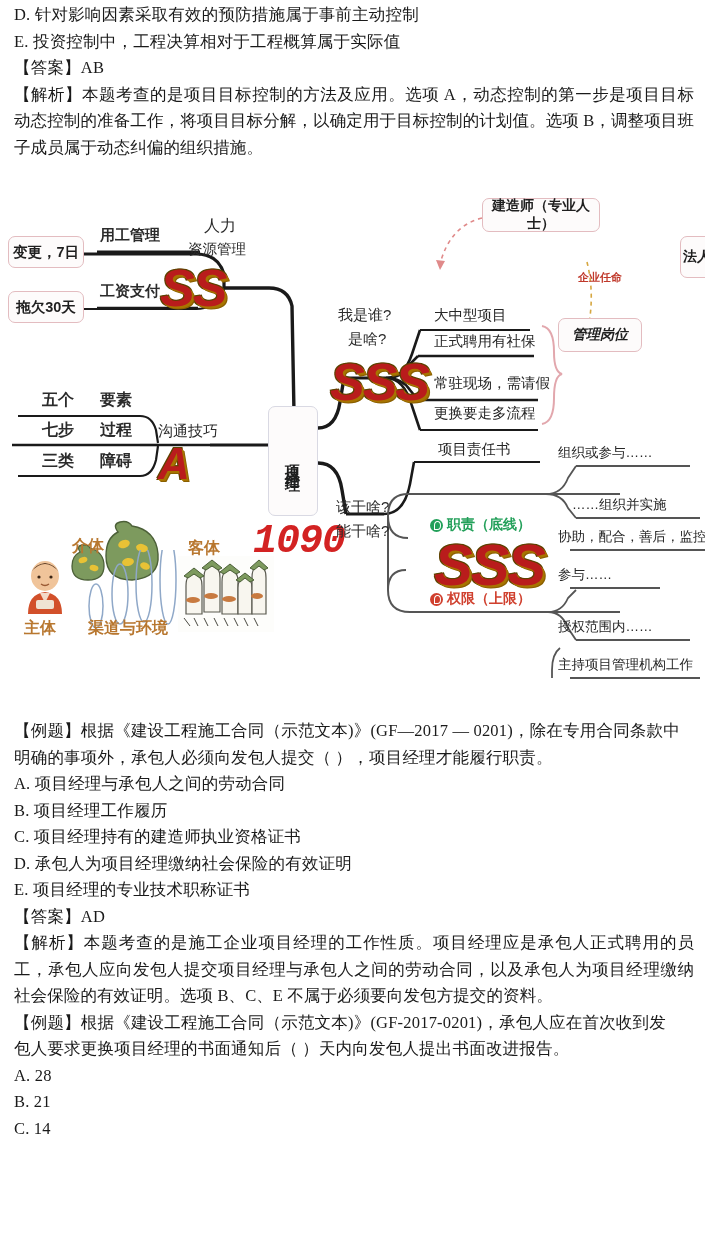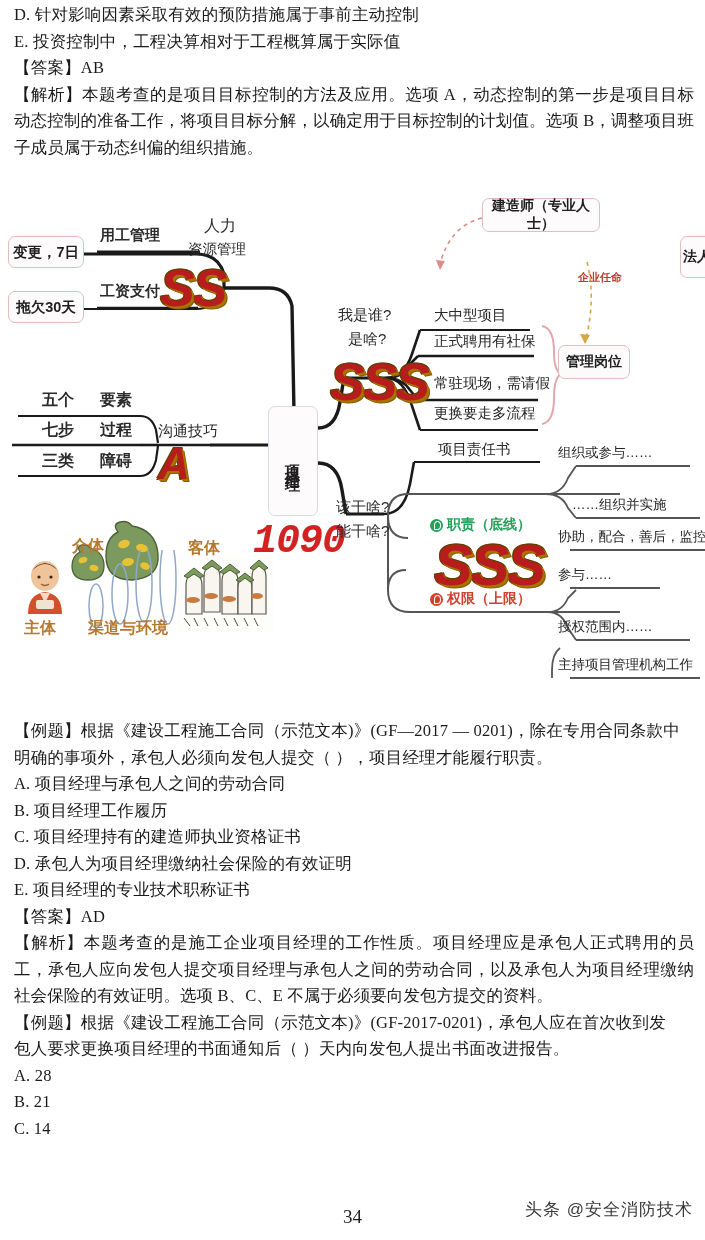--- a/index.html
+++ b/index.html
@@ -314,21 +314,21 @@
     <div class="leaf" style="left:434px;top:196px;">常驻现场，需请假</div>
     <div class="leaf" style="left:434px;top:226px;">更换要走多流程</div>
 
     <div class="node-box" style="left:482px;top:20px;width:118px;height:34px;font-size:14px;text-align:center;">
       <span>建造师（专业人士）</span>
     </div>
     <div class="node-box" style="left:636px;top:58px;width:62px;height:42px;font-size:14px;margin-left:44px;">
       <span>法人代表</span>
     </div>
     <div class="tag-assign" style="left:578px;top:92px;">企业任命</div>
-    <div class="node-box" style="left:558px;top:167px;width:72px;height:34px;font-size:14px;">
+    <div class="node-box" style="left:558px;top:140px;width:84px;height:34px;font-size:14px;font-style:italic;">
       <span>管理岗位</span>
     </div>
 
     <div class="lbl" style="left:336px;top:320px;font-size:15px;">该干啥?</div>
     <div class="lbl" style="left:336px;top:344px;font-size:15px;">能干啥?</div>
     <div class="sss" style="left:434px;top:358px;font-size:58px;">SSS</div>
 
     <div class="leaf" style="left:438px;top:262px;">项目责任书</div>
 
     <div class="duty green" style="left:430px;top:338px;">
@@ -358,16 +358,14 @@
     <div class="line">E. 项目经理的专业技术职称证书</div>
     <div class="line">【答案】AD</div>
     <div class="para">【解析】本题考查的是施工企业项目经理的工作性质。项目经理应是承包人正式聘用的员工，承包人应向发包人提交项目经理与承包人之间的劳动合同，以及承包人为项目经理缴纳社会保险的有效证明。选项 B、C、E 不属于必须要向发包方提交的资料。</div>
     <div class="line">【例题】根据《建设工程施工合同（示范文本)》(GF-2017-0201)，承包人应在首次收到发</div>
     <div class="line">包人要求更换项目经理的书面通知后（   ）天内向发包人提出书面改进报告。</div>
     <div class="line">A. 28</div>
     <div class="line">B. 21</div>
     <div class="line">C. 14</div>
   </div>
 
-  <div class="footer-num">34</div>
-  <div class="watermark">头条 @安全消防技术</div>
 
 </div>
 
 </body></html>

